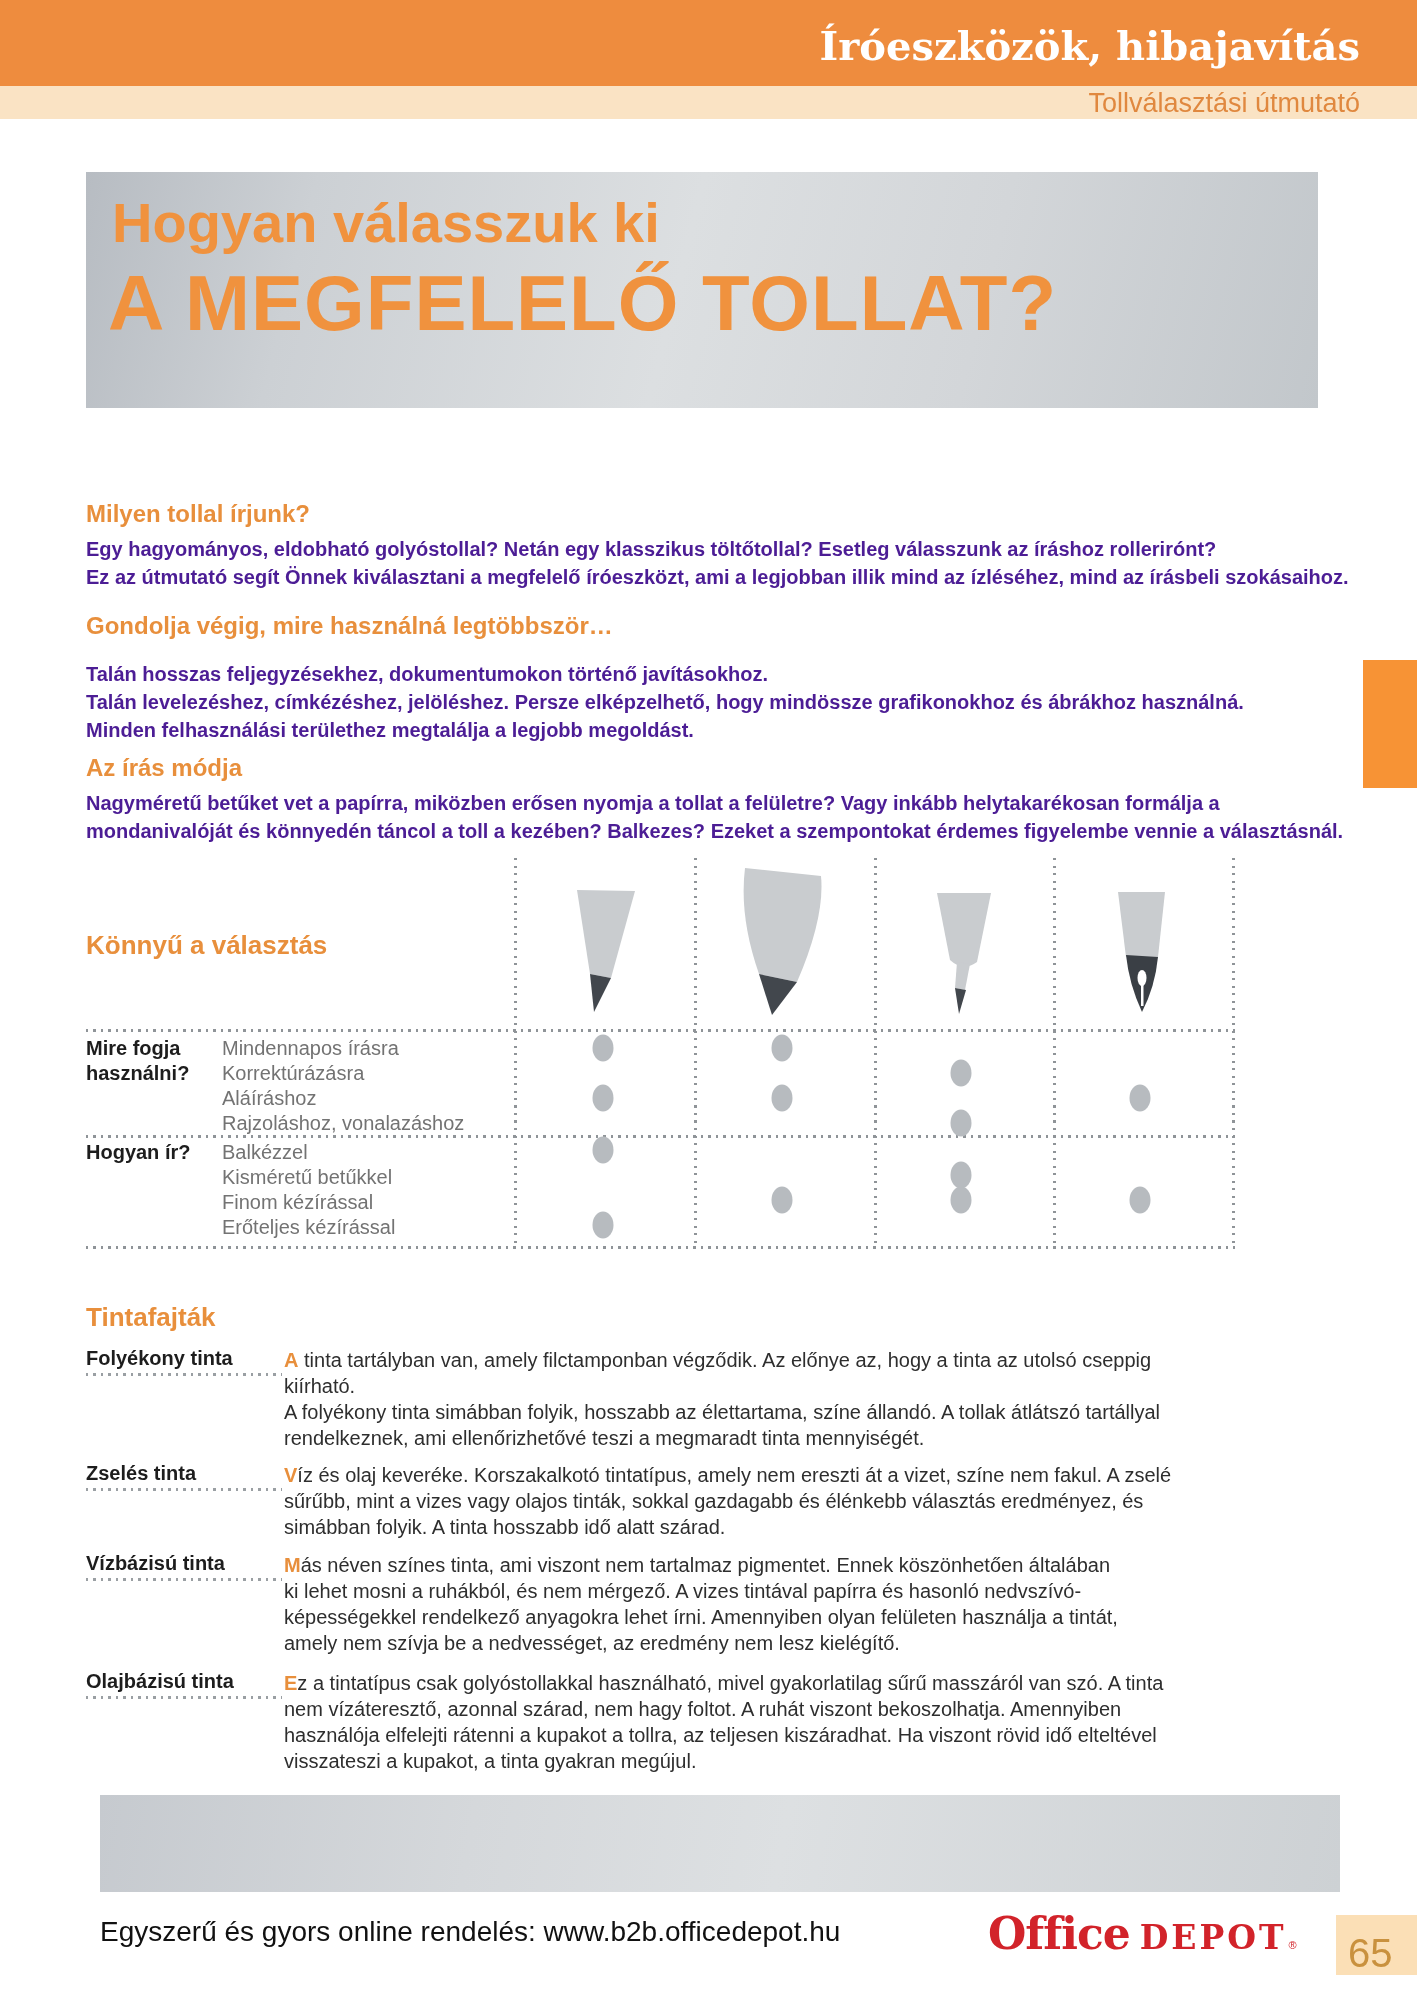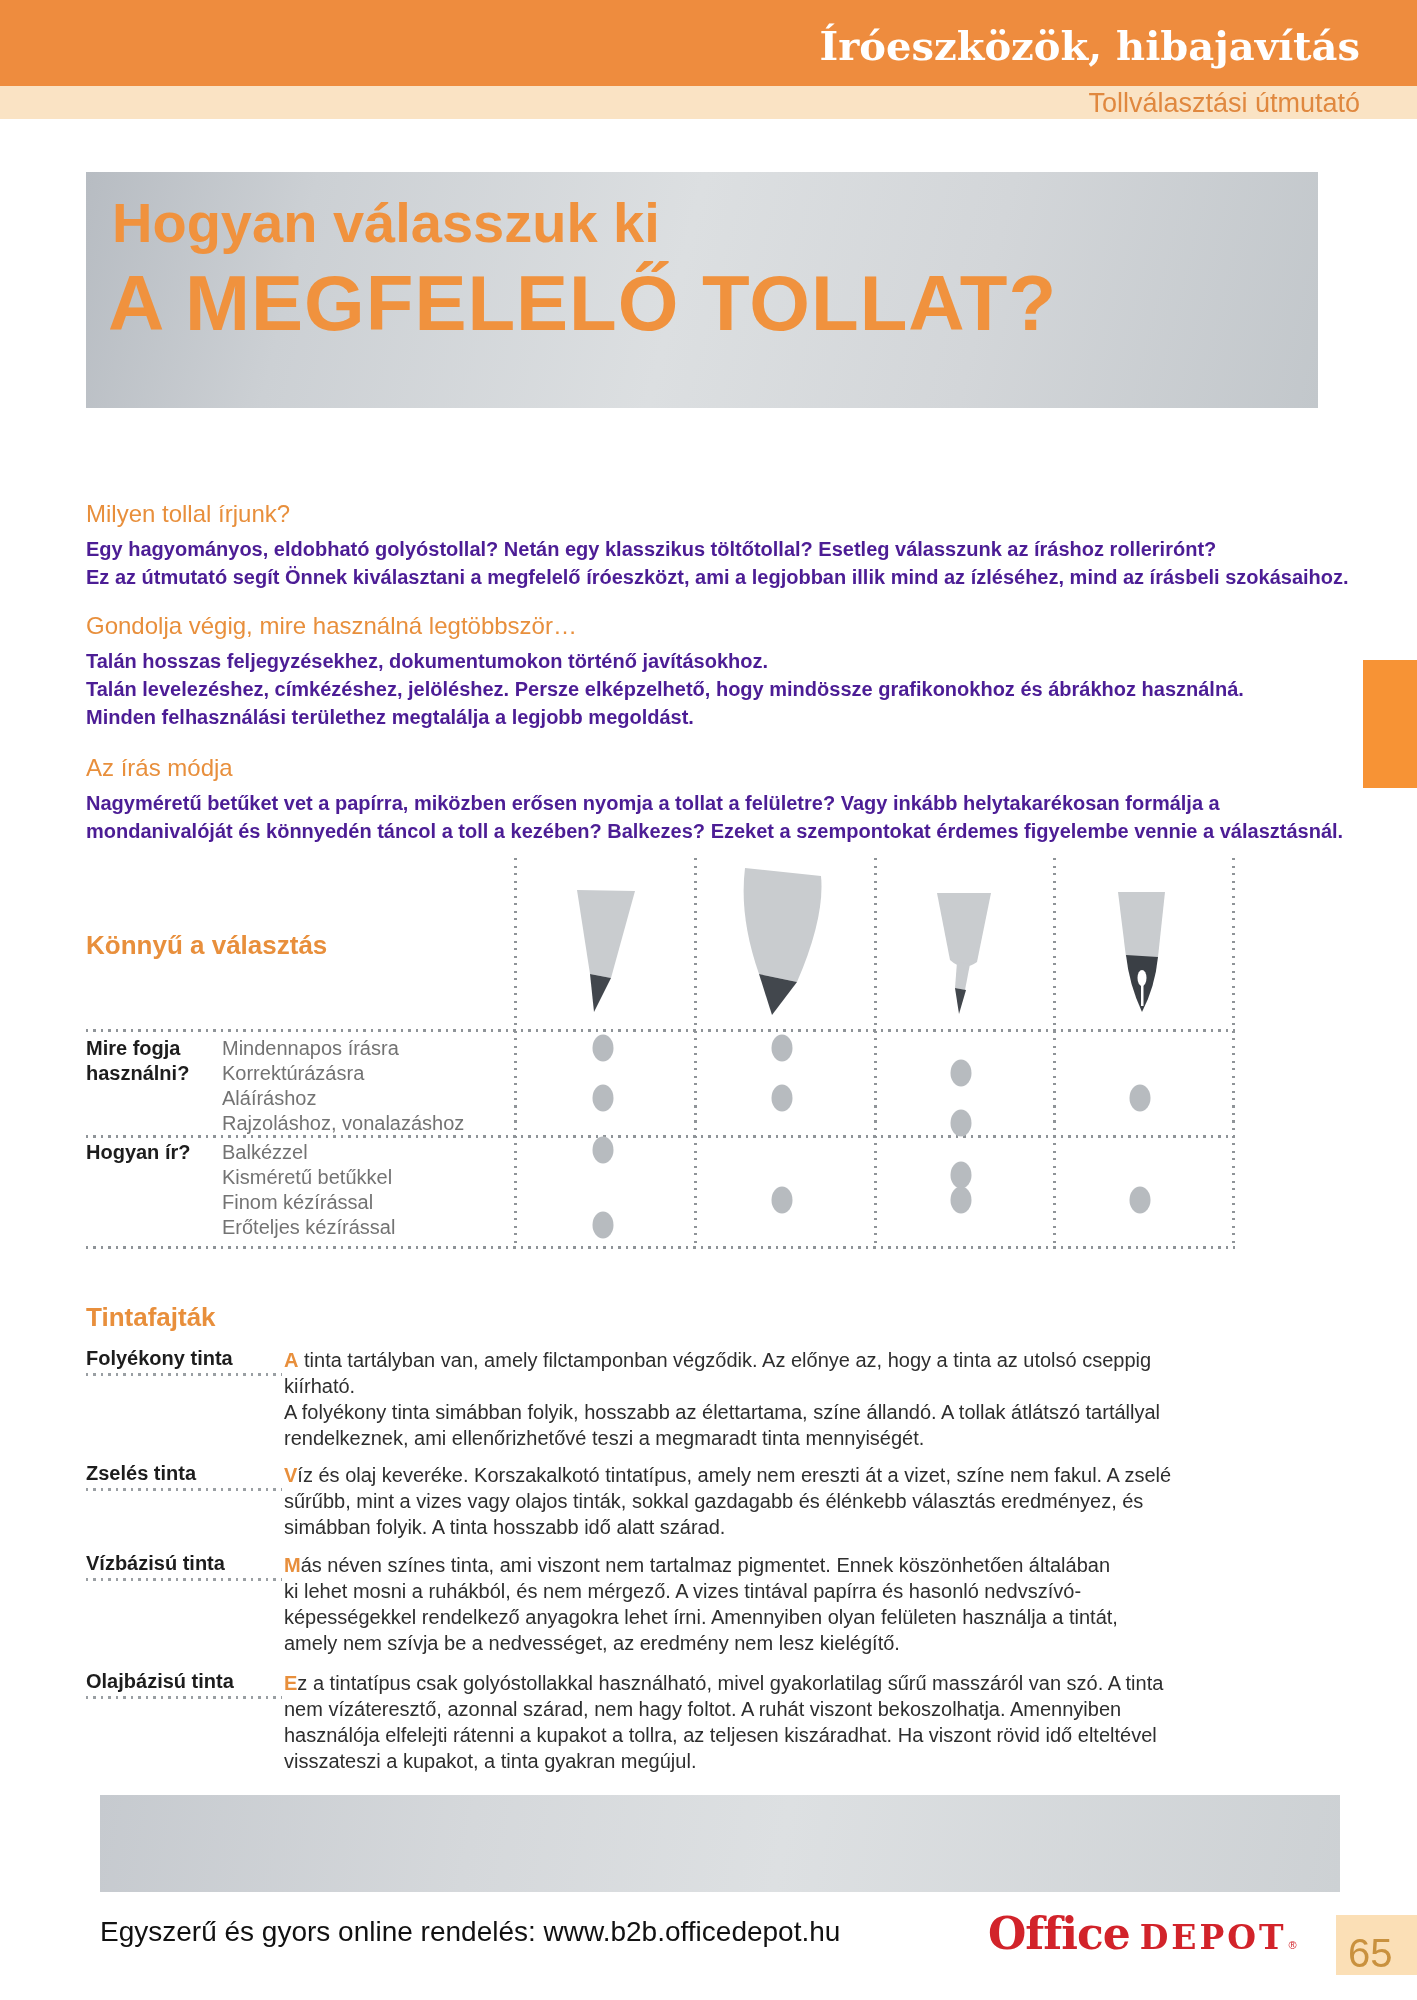--- a/index.html
+++ b/index.html
@@ -11,21 +11,21 @@
   .top-title{position:absolute;right:57px;top:22px;font-family:"DejaVu Serif",serif;
              font-weight:bold;font-size:40px;color:#ffffff;white-space:nowrap;}
   .sub-band{left:0;top:86px;width:1417px;height:33px;background:#fae3c4;}
   .sub-title{position:absolute;right:57px;top:2px;font-size:27px;color:#e0883f;white-space:nowrap;}
   
   .banner{left:86px;top:172px;width:1232px;height:236px;
           background:linear-gradient(104deg,#b7bcc2 0%,#ccd0d4 18%,#dcdfe1 48%,#d3d6d9 72%,#c2c7cb 100%);}
   .banner-line1{position:absolute;left:26px;top:18px;font-size:56px;font-weight:bold;color:#f0923e;white-space:nowrap;}
   .banner-line2{position:absolute;left:22px;top:86px;font-size:78px;font-weight:bold;color:#f0923e;letter-spacing:1px;white-space:nowrap;}
   
-  .sec-heading{font-size:24px;font-weight:normal;color:#e88f3c;white-space:nowrap;}
+  .sec-heading{font-size:24px;font-weight:bold;color:#e88f3c;white-space:nowrap;}
   .body-line{font-size:20px;line-height:28px;color:#4c1d95;white-space:nowrap;font-weight:bold;}
   
   .tbl-heading{font-size:26px;font-weight:bold;color:#e88f3c;white-space:nowrap;}
   .dotline-h{height:3px;background-image:repeating-linear-gradient(to right,#8f9498 0 2.4px,transparent 2.4px 7.5px);}
   .dotline-v{width:3px;background-image:repeating-linear-gradient(to bottom,#8f9498 0 2.4px,transparent 2.4px 7.5px);}
   .cat-label{font-size:20px;font-weight:bold;color:#1d1d1d;line-height:25px;white-space:nowrap;}
   .row-label{font-size:20px;color:#737373;line-height:25px;white-space:nowrap;}
   .dot{position:absolute;width:21px;height:27px;border-radius:50%;background:#b7bbbf;transform:translate(-50%,-50%);}
   
   .ink-label{position:absolute;left:0;top:0;font-size:20px;font-weight:bold;color:#1d1d1d;white-space:nowrap;}
@@ -68,21 +68,21 @@
   <div class="abs" style="left:86px;top:500px;">
     <div class="sec-heading">Milyen tollal írjunk?</div>
     <div style="margin-top:7px;">
       <div class="body-line">Egy hagyományos, eldobható golyóstollal? Netán egy klasszikus töltőtollal? Esetleg válasszunk az íráshoz rollerirónt?</div>
       <div class="body-line">Ez az útmutató segít Önnek kiválasztani a megfelelő íróeszközt, ami a legjobban illik mind az ízléséhez, mind az írásbeli szokásaihoz.</div>
     </div>
   </div>
 
   <div class="abs" style="left:86px;top:612px;">
     <div class="sec-heading">Gondolja végig, mire használná legtöbbször…</div>
-    <div style="margin-top:7px;">
+    <div style="margin-top:20px;">
       <div class="body-line">Talán hosszas feljegyzésekhez, dokumentumokon történő javításokhoz.</div>
       <div class="body-line">Talán levelezéshez, címkézéshez, jelöléshez. Persze elképzelhető, hogy mindössze grafikonokhoz és ábrákhoz használná.</div>
       <div class="body-line">Minden felhasználási területhez megtalálja a legjobb megoldást.</div>
     </div>
   </div>
 
   <div class="abs" style="left:86px;top:754px;">
     <div class="sec-heading">Az írás módja</div>
     <div style="margin-top:7px;">
       <div class="body-line">Nagyméretű betűket vet a papírra, miközben erősen nyomja a tollat a felületre? Vagy inkább helytakarékosan formálja a</div>

